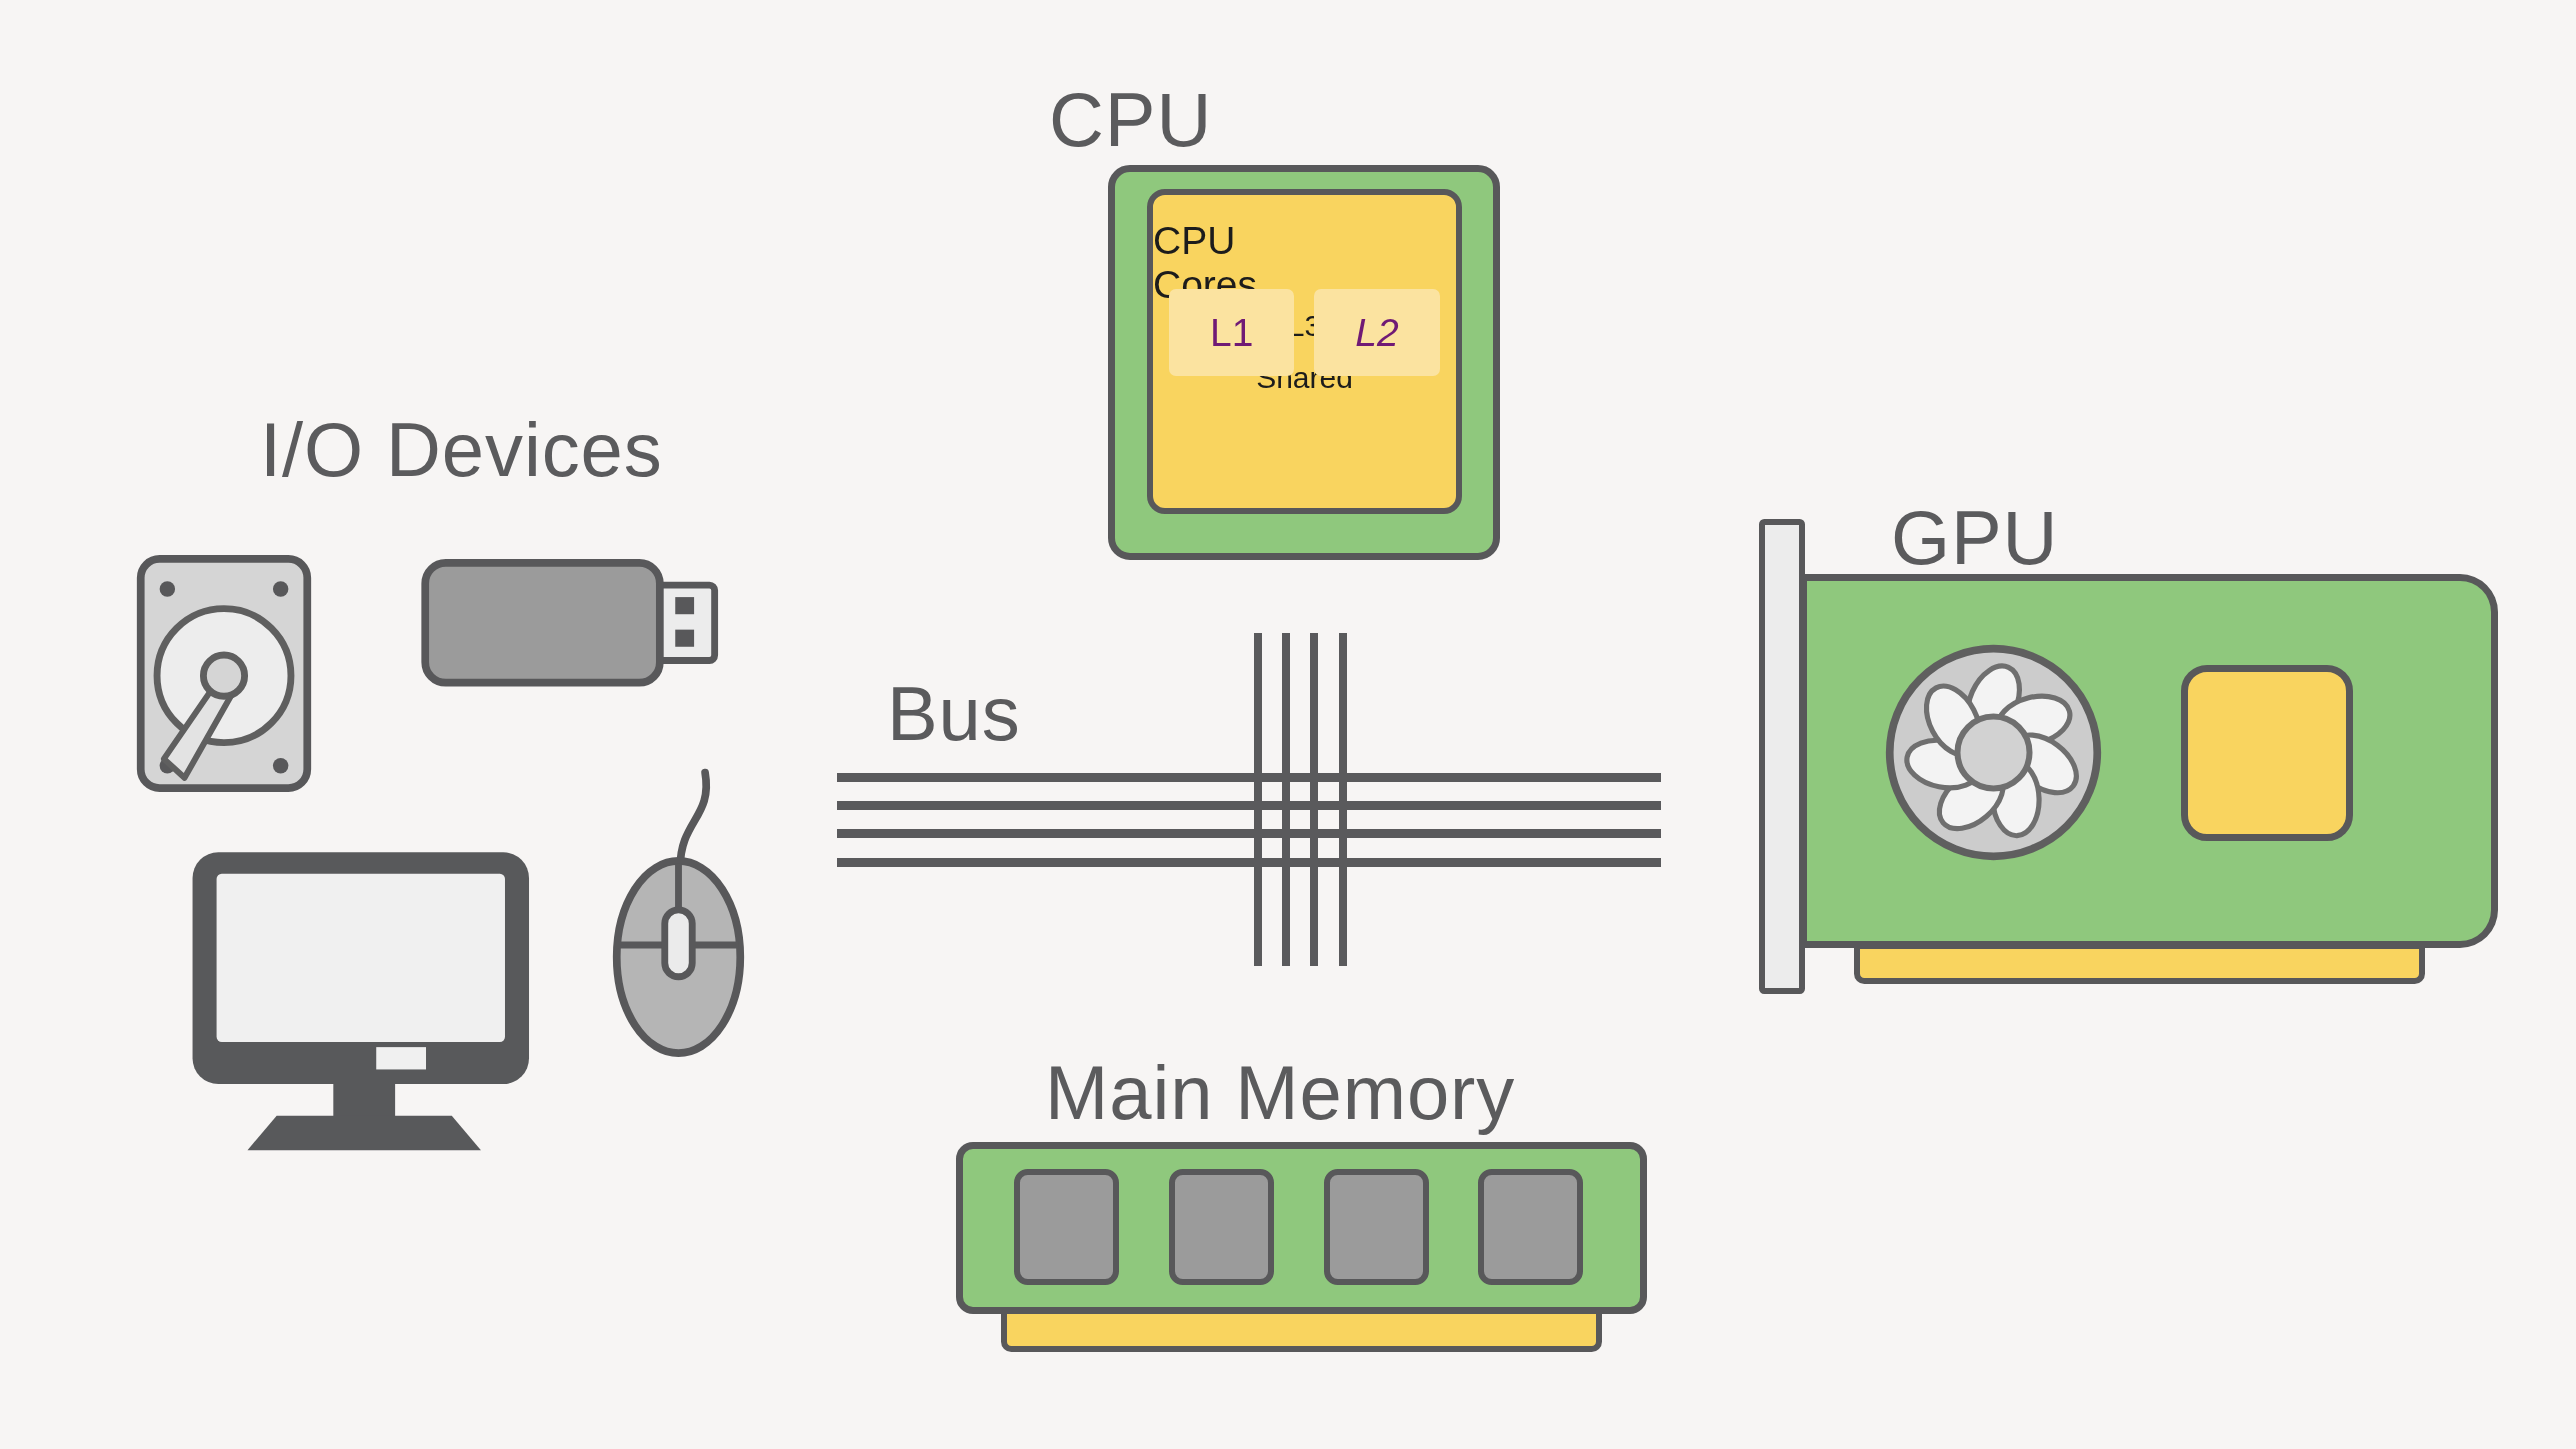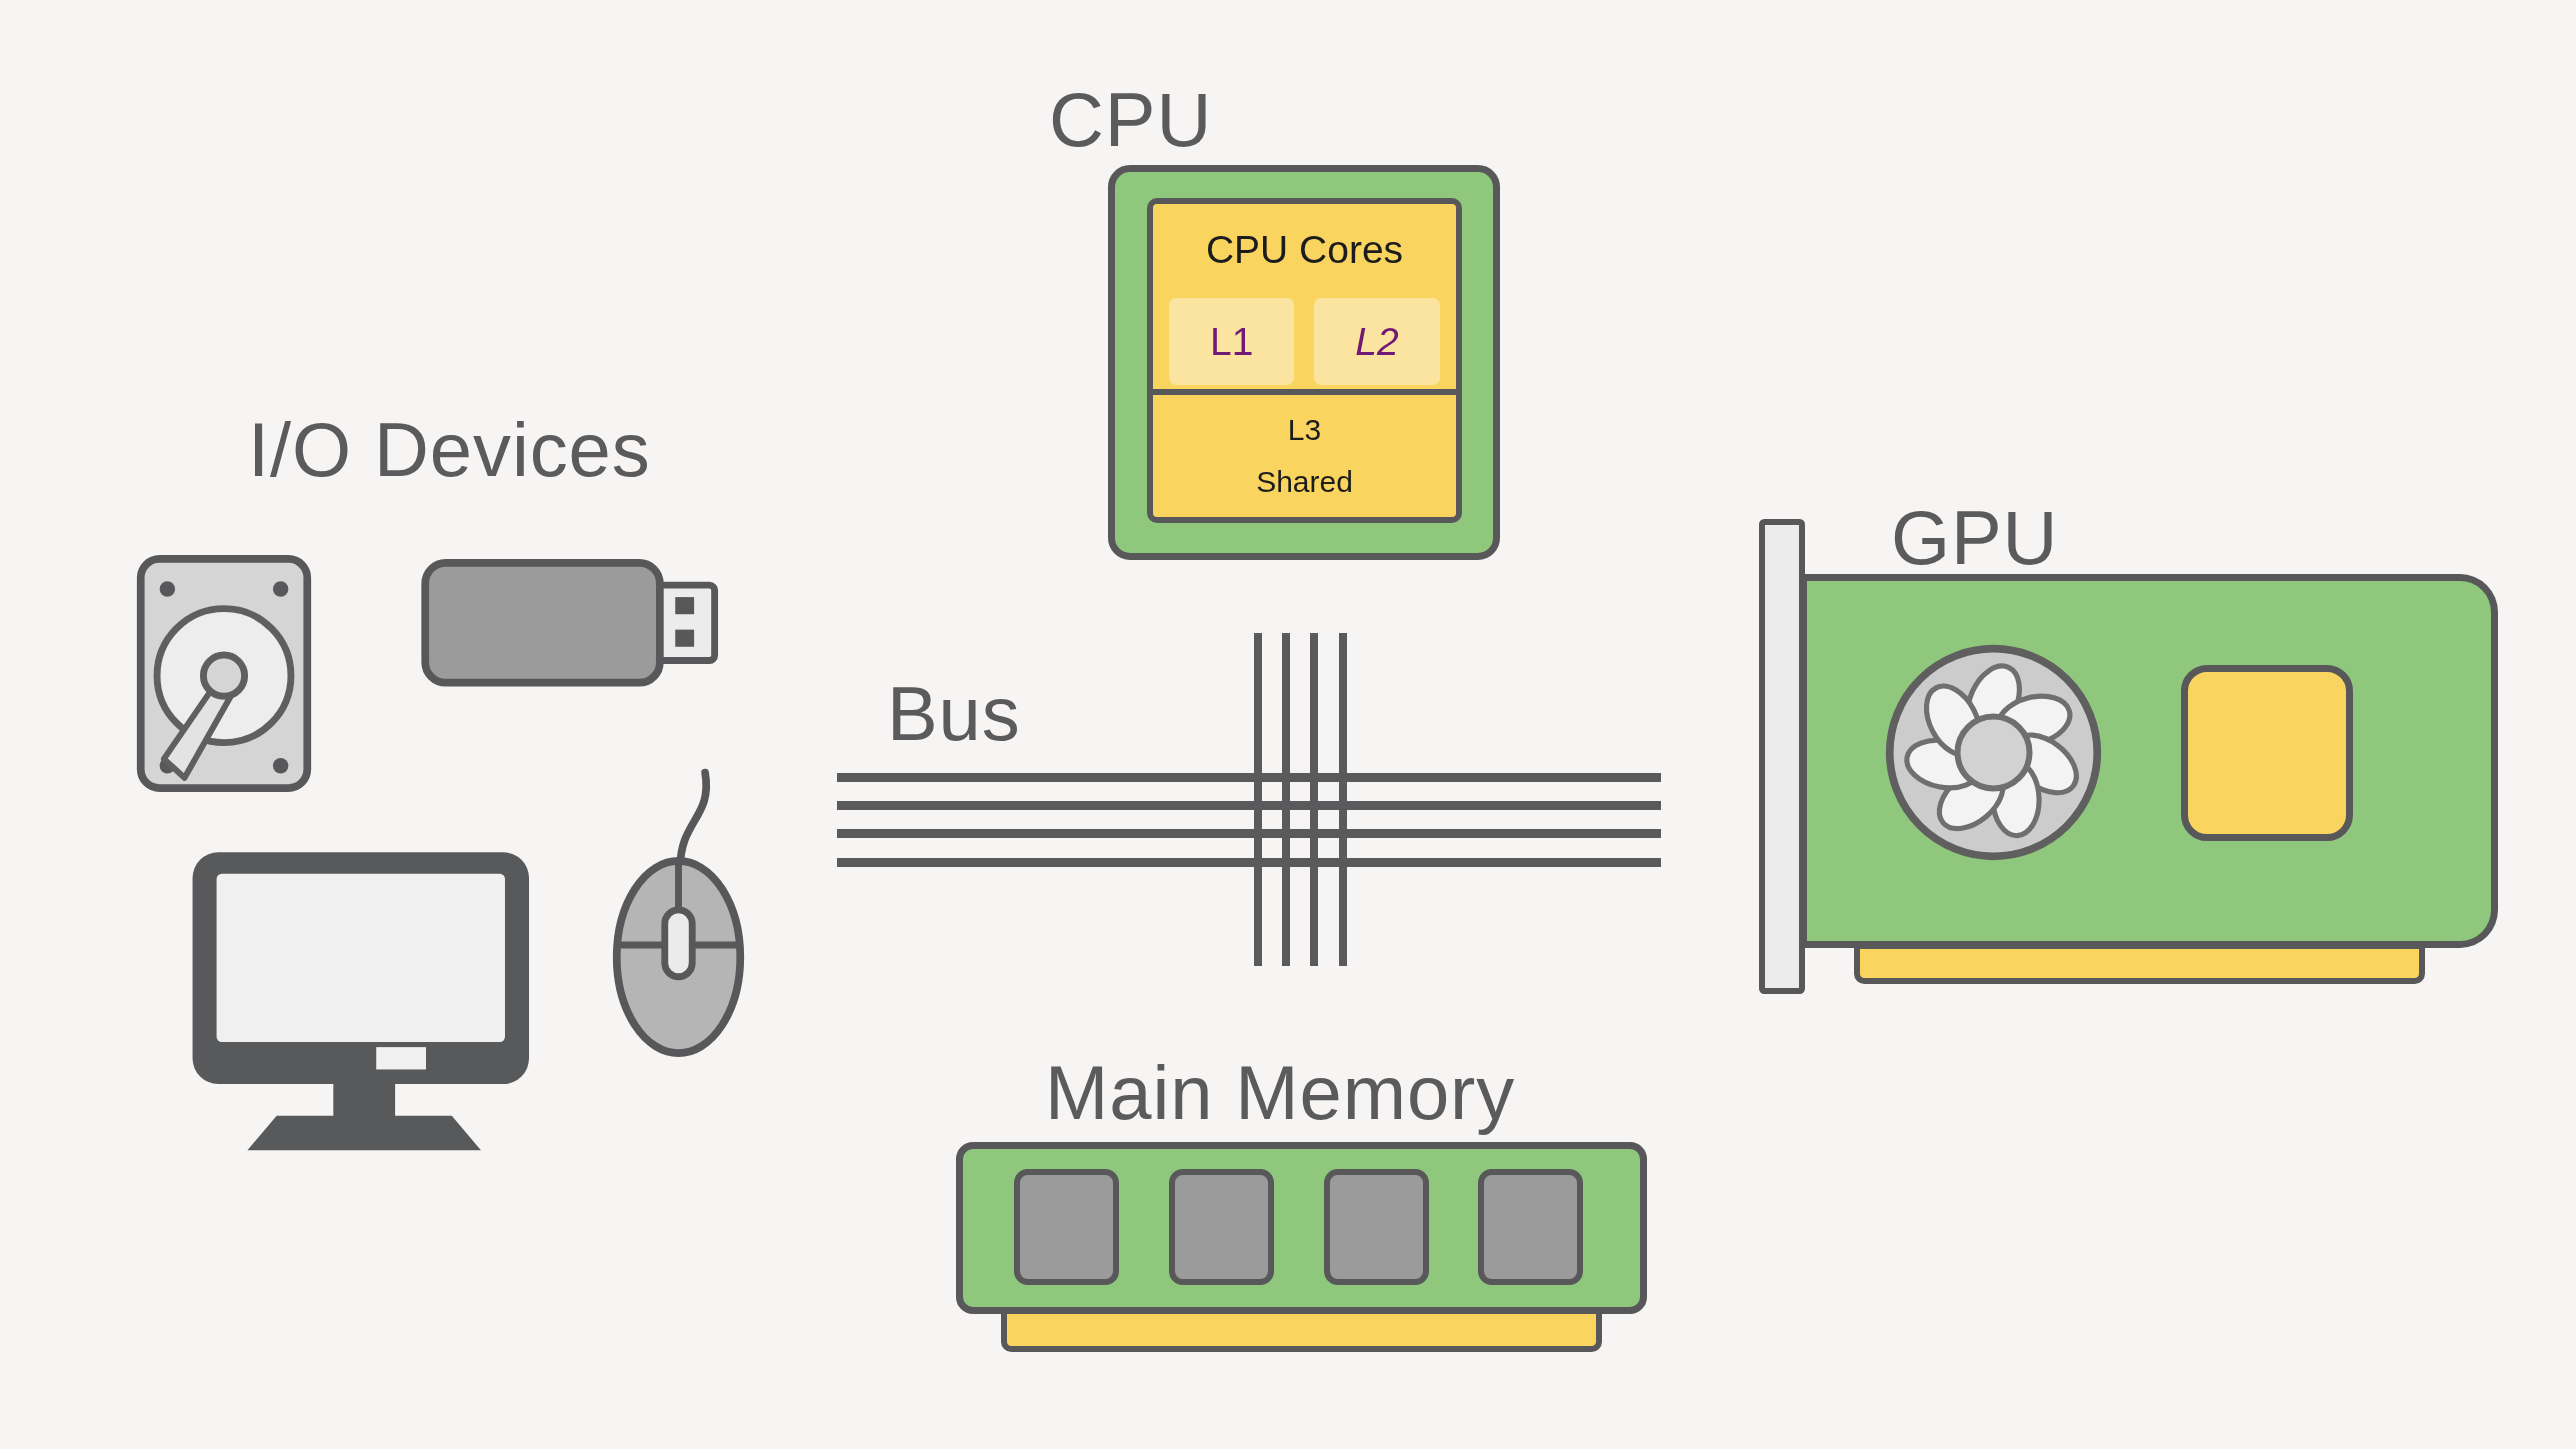--- a/index.html
+++ b/index.html
@@ -18,23 +18,23 @@
     letter-spacing:0.9px;
     white-space:nowrap;
   }
   
   .cpu-chip{
     position:absolute;left:1108px;top:165px;width:392px;height:395px;
     background:#8fc87d;border:7.7px solid #58585a;border-radius:22px;
     box-sizing:border-box;
   }
   .cpu-inner{
-    position:absolute;left:32px;top:26px;width:315px;height:325px;
-    background:#f9d45f;border:6.9px solid #58585a;border-radius:10px;
-    box-sizing:border-box;display:flex;flex-direction:column;overflow:hidden;
+    position:absolute;left:32px;top:17px;width:315px;height:325px;
+    background:#f9d45f;border:6.9px solid #58585a;border-radius:18px;
+    box-sizing:border-box;display:flex;overflow:hidden;
   }
   .cpu-top{
     position:relative;height:185px;border-bottom:6.9px solid #58585a;
     box-sizing:content-box;
   }
   .cpu-cores-label{
     position:absolute;left:0;top:24px;width:100%;
     text-align:center;font-size:39px;color:#1c1c1c;
   }
   .cache-box{
@@ -95,21 +95,21 @@
     position:absolute;top:633px;width:7.7px;height:333px;background:#5a5a5c;
   }
   
   .io-svg{position:absolute;}
 </style>
 </head>
 <body>
 
 <div class="canvas">
 
-  <div class="big-label" style="left:248px;top:406px;width:515px;">I/O Devices</div>
+  <div class="big-label" style="left:260px;top:406px;width:515px;">I/O Devices</div>
   <div class="big-label" style="left:1049px;top:76px;width:515px;">CPU</div>
   <div class="big-label" style="left:887px;top:670px;width:343px;">Bus</div>
   <div class="big-label" style="left:1891px;top:494px;width:515px;">GPU</div>
   <div class="big-label" style="left:1045px;top:1049px;width:515px;">Main Memory</div>
 
   <div class="cpu-chip">
     <div class="cpu-inner">
       <div class="cpu-top">
         <div class="cpu-cores-label">CPU Cores</div>
         <div class="cache-box cache-l1">

